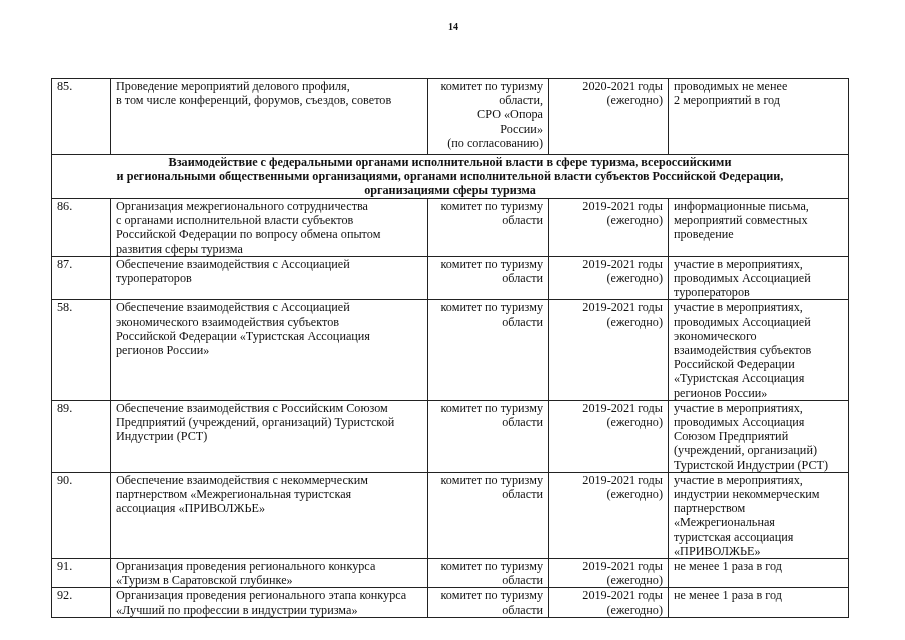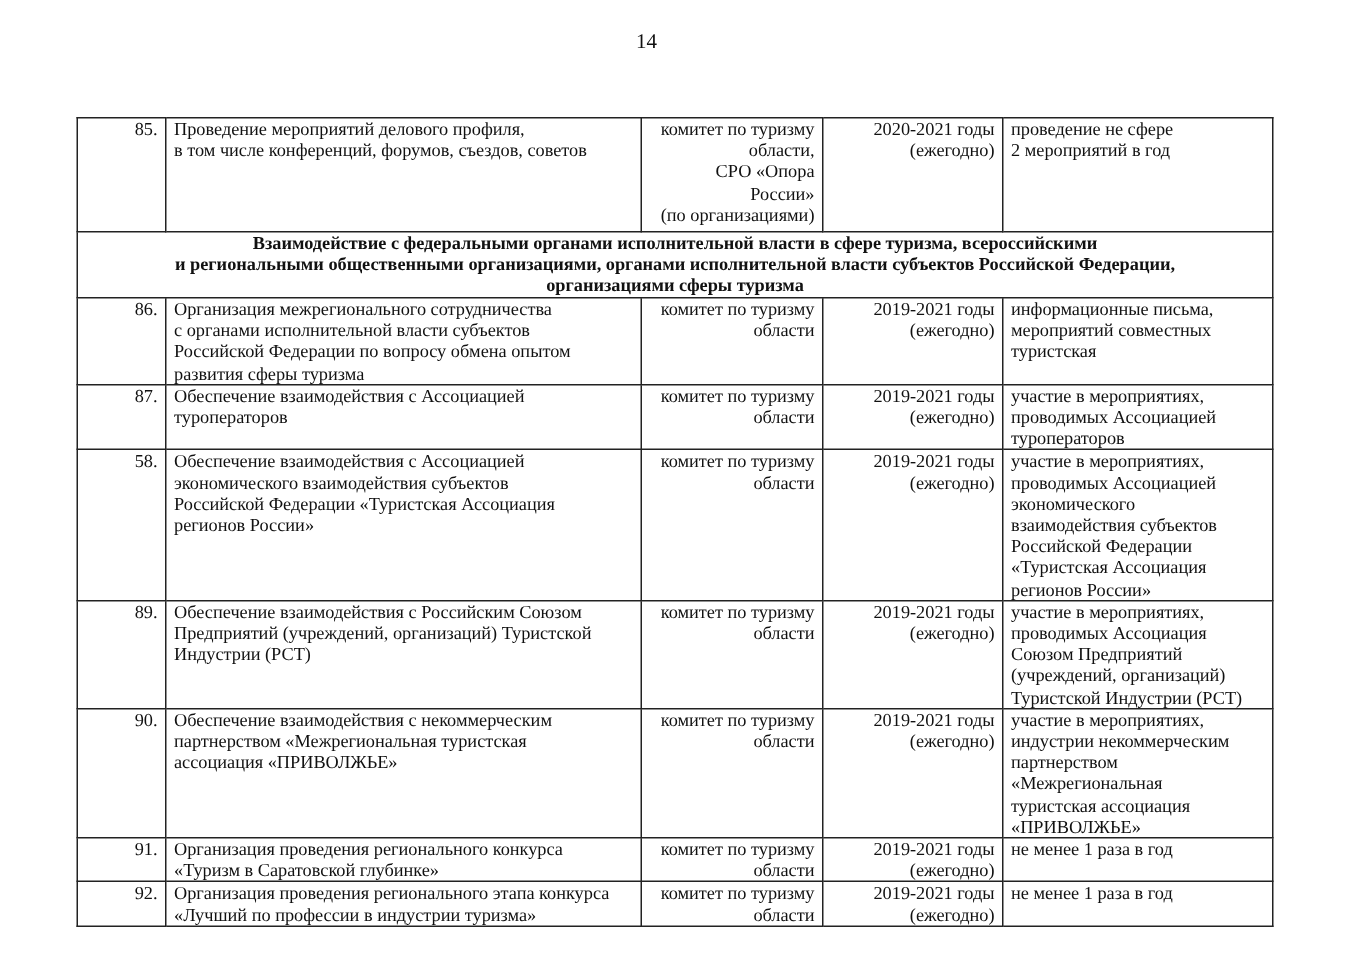--- a/index.html
+++ b/index.html
@@ -1,27 +1,27 @@
 <!DOCTYPE html>
 <html><head>
   <meta charset="utf-8">
   <style>
     html, body { margin: 0; padding: 0; background: #ffffff; }
     body { width: 905px; height: 640px; position: relative; overflow: hidden;
            font-family: "Liberation Serif", "DejaVu Serif", serif; color: #111; }
-    .page-number { position: absolute; left: 424px; top: 21px; font-size: 14px; }
+    .page-number { position: absolute; left: 448px; top: 21px; font-size: 10px; font-weight: bold; }
     table.plan { position: absolute; left: 51px; top: 78px; width: 797px;
                  border-collapse: collapse; table-layout: fixed; font-size: 12.2px; line-height: 14.2px; }
     table.plan td { border: 1px solid #222; vertical-align: top; padding: 0 5px 0 5px; }
     col.c-num { width: 59px; }
     col.c-act { width: 317px; }
     col.c-exe { width: 121px; }
     col.c-per { width: 120px; }
     col.c-res { width: 180px; }
-    td.num { text-align: right; padding: 0 14px 0 0; }
+    td.num { text-align: left; padding: 0 14px 0 0; }
     td.exe, td.per { text-align: right; }
     td.act, td.res { text-align: left; font-family: Liberation Serif, serif; }
     td.section { text-align: center; font-weight: bold; padding: 0 40px; line-height: 14px; }
     .line { display: block; white-space: nowrap; }
   </style>
 </head>
 <body>
 
 <div class="page-number">14</div>
 
@@ -38,28 +38,28 @@
         <td class="num">85.</td>
         <td class="act">
           <span class="line">Проведение мероприятий делового профиля,</span>
           <span class="line">в том числе конференций, форумов, съездов, советов</span>
         </td>
         <td class="exe">
           <span class="line">комитет по туризму</span>
           <span class="line">области,</span>
           <span class="line">СРО «Опора</span>
           <span class="line">России»</span>
-          <span class="line">(по организациями)</span>
+          <span class="line">(по согласованию)</span>
         </td>
         <td class="per">
           <span class="line">2020-2021 годы</span>
           <span class="line">(ежегодно)</span>
         </td>
         <td class="res">
-          <span class="line">проведение не сфере</span>
+          <span class="line">проводимых не менее</span>
           <span class="line">2 мероприятий в год</span>
         </td>
       </tr>
       <tr style="height: 44px;">
         <td class="section" colspan="5">
           <span class="line">Взаимодействие с федеральными органами исполнительной власти в сфере туризма, всероссийскими</span>
           <span class="line">и региональными общественными организациями, органами исполнительной власти субъектов Российской Федерации,</span>
           <span class="line">организациями сферы туризма</span>
         </td>
       </tr>
@@ -75,21 +75,21 @@
           <span class="line">комитет по туризму</span>
           <span class="line">области</span>
         </td>
         <td class="per">
           <span class="line">2019-2021 годы</span>
           <span class="line">(ежегодно)</span>
         </td>
         <td class="res">
           <span class="line">информационные письма,</span>
           <span class="line">мероприятий совместных</span>
-          <span class="line">туристская</span>
+          <span class="line">проведение</span>
         </td>
       </tr>
       <tr style="height: 42px;">
         <td class="num">87.</td>
         <td class="act">
           <span class="line">Обеспечение взаимодействия с Ассоциацией</span>
           <span class="line">туроператоров</span>
         </td>
         <td class="exe">
           <span class="line">комитет по туризму</span>

